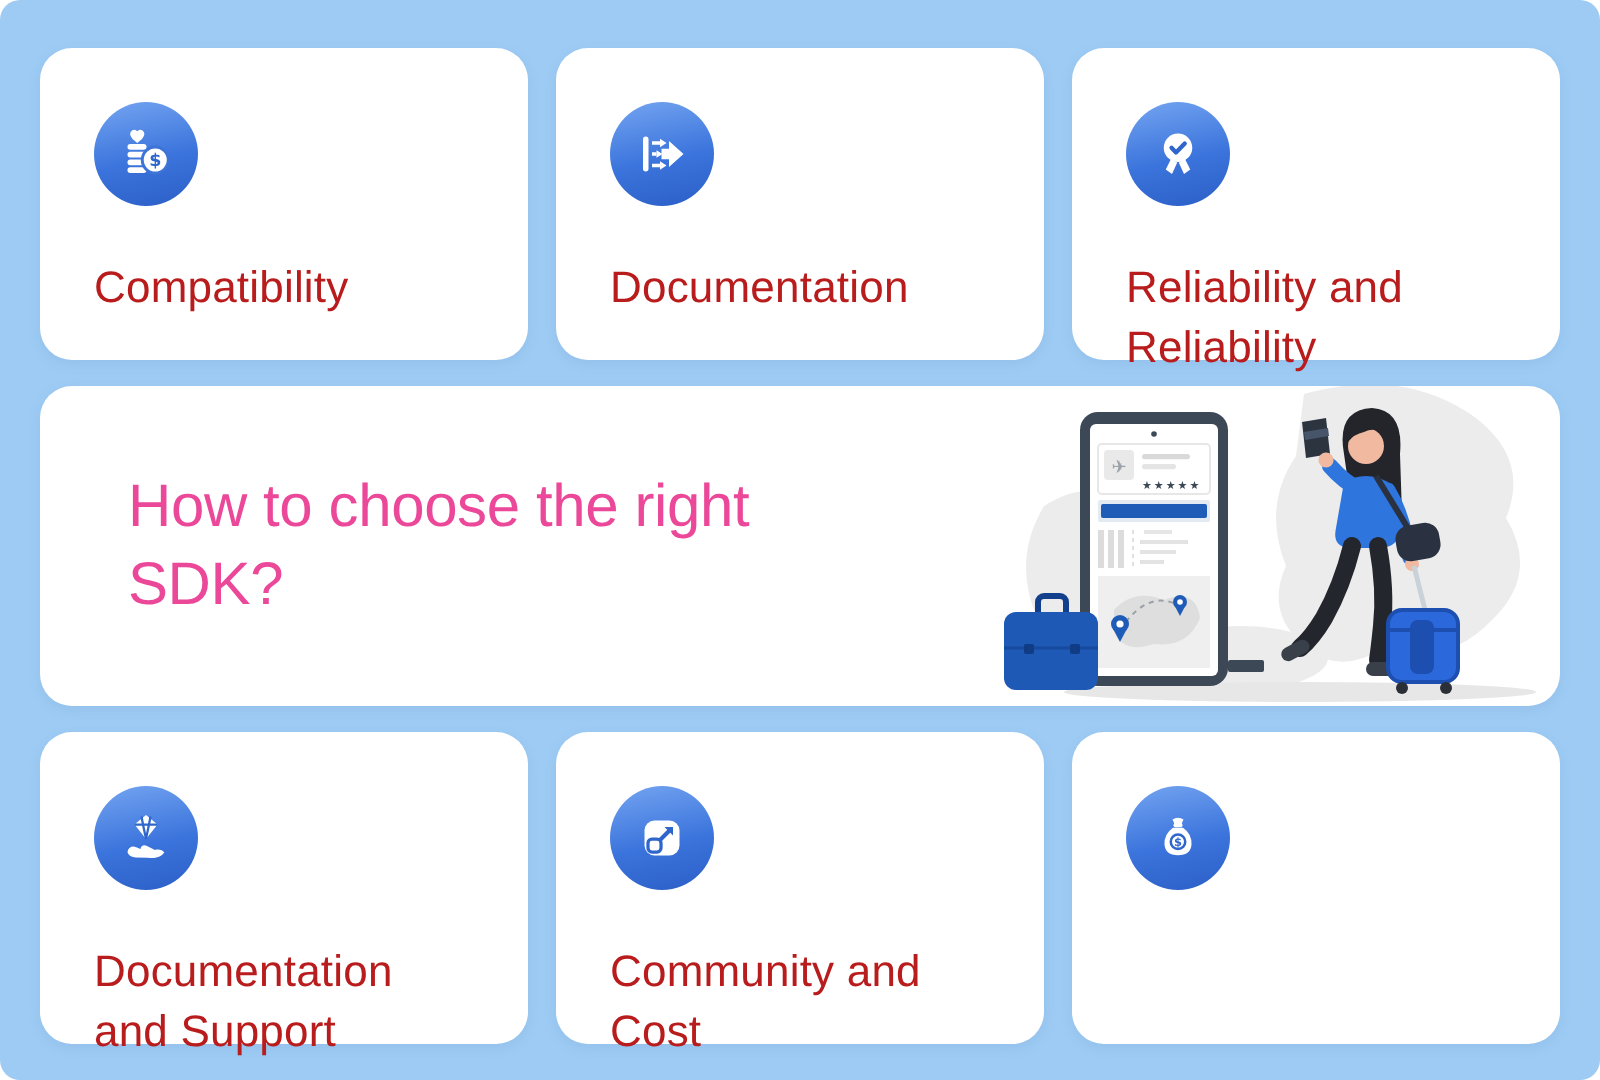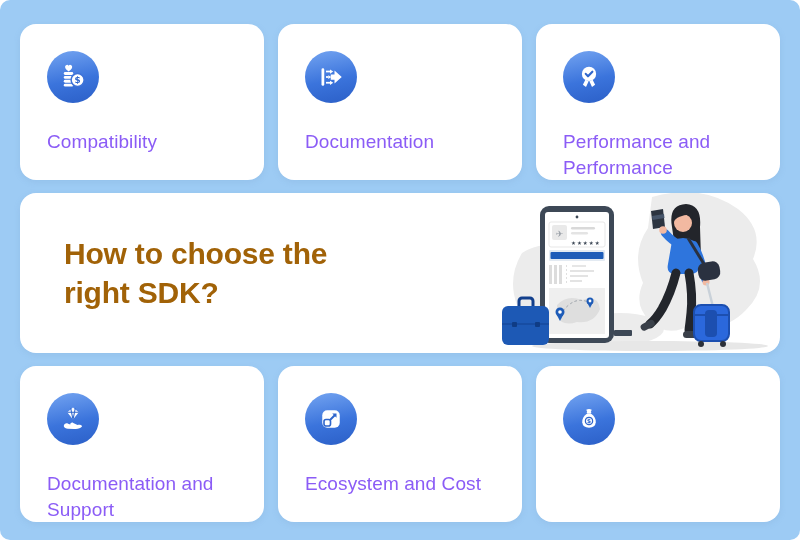--- a/index.html
+++ b/index.html
@@ -20,32 +20,32 @@
     padding:27px 20px 0 27px;box-sizing:border-box;
     box-shadow:0 2px 6px rgba(110,150,195,.18);
   }
   .icon-circle{
     width:52px;height:52px;border-radius:50%;
     background:linear-gradient(168deg,#6FA0EF 5%,#3B74DC 55%,#2B5FC7 100%);
     display:flex;align-items:center;justify-content:center;
     margin-bottom:26px;
   }
   .card-label{
-    font-size:19px;line-height:1.38;color:#8b5cf6;
+    font-size:22px;line-height:1.38;color:#b91c1c;
     font-weight:500;max-width:178px;letter-spacing:.1px;
   }
   .banner{
     height:160px;flex:0 0 auto;background:#fff;border-radius:16px;
     position:relative;display:flex;align-items:center;overflow:hidden;
     box-shadow:0 2px 6px rgba(110,150,195,.18);
   }
   .banner-title{
     margin-left:44px;width:312px;
-    font-size:30px;font-weight:700;line-height:1.3;
-    color:#a16207;letter-spacing:-.2px;
+    font-size:30px;font-weight:400;line-height:1.3;
+    color:#ec4899;letter-spacing:-.2px;
   }
   .illustration{position:absolute;right:6px;bottom:0;height:160px;width:272px;}
 </style>
 </head>
 <body>
 
 <div class="canvas">
 
   <div class="cards-row">
     <div class="card">
@@ -85,21 +85,21 @@
 
     <div class="card">
       <div class="icon-circle">
         <svg viewBox="0 0 24 24" width="30" height="30" aria-hidden="true">
           <polygon points="9.1,14.2 11.7,15.4 9.6,20 7.1,18.2" fill="#fff"></polygon>
           <polygon points="14.9,14.2 12.3,15.4 14.4,20 16.9,18.2" fill="#fff"></polygon>
           <circle cx="12" cy="9.5" r="5.7" fill="#fff"></circle>
           <path d="M9.4,9.5 L11.2,11.4 L14.7,7.8" stroke="#2F66CC" stroke-width="1.7" fill="none" stroke-linecap="round" stroke-linejoin="round"></path>
         </svg>
       </div>
-      <div class="card-label">Performance and Performance</div>
+      <div class="card-label">Reliability and Reliability</div>
     </div>
   </div>
 
   <div class="banner">
     <div class="banner-title">How to choose the right SDK?</div>
 
     <svg class="illustration" viewBox="0 0 272 160" aria-hidden="true">
 
       <g fill="#ECECEC">
         <path d="M150,4 Q200,-10 236,16 Q263,37 251,66 Q268,94 244,117 Q221,141 190,131 Q166,146 148,128 Q131,112 141,90 Q129,60 146,35 Z"></path>
@@ -207,21 +207,21 @@
 
     <div class="card">
       <div class="icon-circle">
         <svg viewBox="0 0 24 24" width="30" height="30" aria-hidden="true">
           <rect x="5" y="5" width="14" height="14" rx="4" fill="#fff"></rect>
           <path d="M10.6,13.4 L15.2,8.8" stroke="#2F66CC" stroke-width="1.6"></path>
           <polygon points="16.4,7.6 16.4,11 13,7.6" fill="#2F66CC"></polygon>
           <rect x="6.4" y="12.4" width="5.2" height="5.2" rx="1.6" fill="#fff" stroke="#2F66CC" stroke-width="1.3"></rect>
         </svg>
       </div>
-      <div class="card-label">Ecosystem and Cost</div>
+      <div class="card-label">Community and Cost</div>
     </div>
 
     <div class="card">
       <div class="icon-circle">
         <svg viewBox="0 0 24 24" width="30" height="30" aria-hidden="true">
           <path d="M9.8,4.6 Q12,3.2 14.2,4.6 L13.4,6.4 L10.6,6.4 Z" fill="#fff"></path>
           <rect x="10.2" y="6" width="3.6" height="1.7" rx="0.8" fill="#fff"></rect>
           <path d="M10,7.9 Q6.4,10.4 6.6,14.6 Q6.9,18.9 12,18.9 Q17.1,18.9 17.4,14.6 Q17.6,10.4 14,7.9 Z" fill="#fff"></path>
           <circle cx="12" cy="13.5" r="2.9" fill="none" stroke="#2F66CC" stroke-width="1"></circle>
           <text x="12" y="15.2" font-size="4.6" font-weight="bold" fill="#2F66CC" text-anchor="middle" font-family="DejaVu Sans, sans-serif">$</text>

